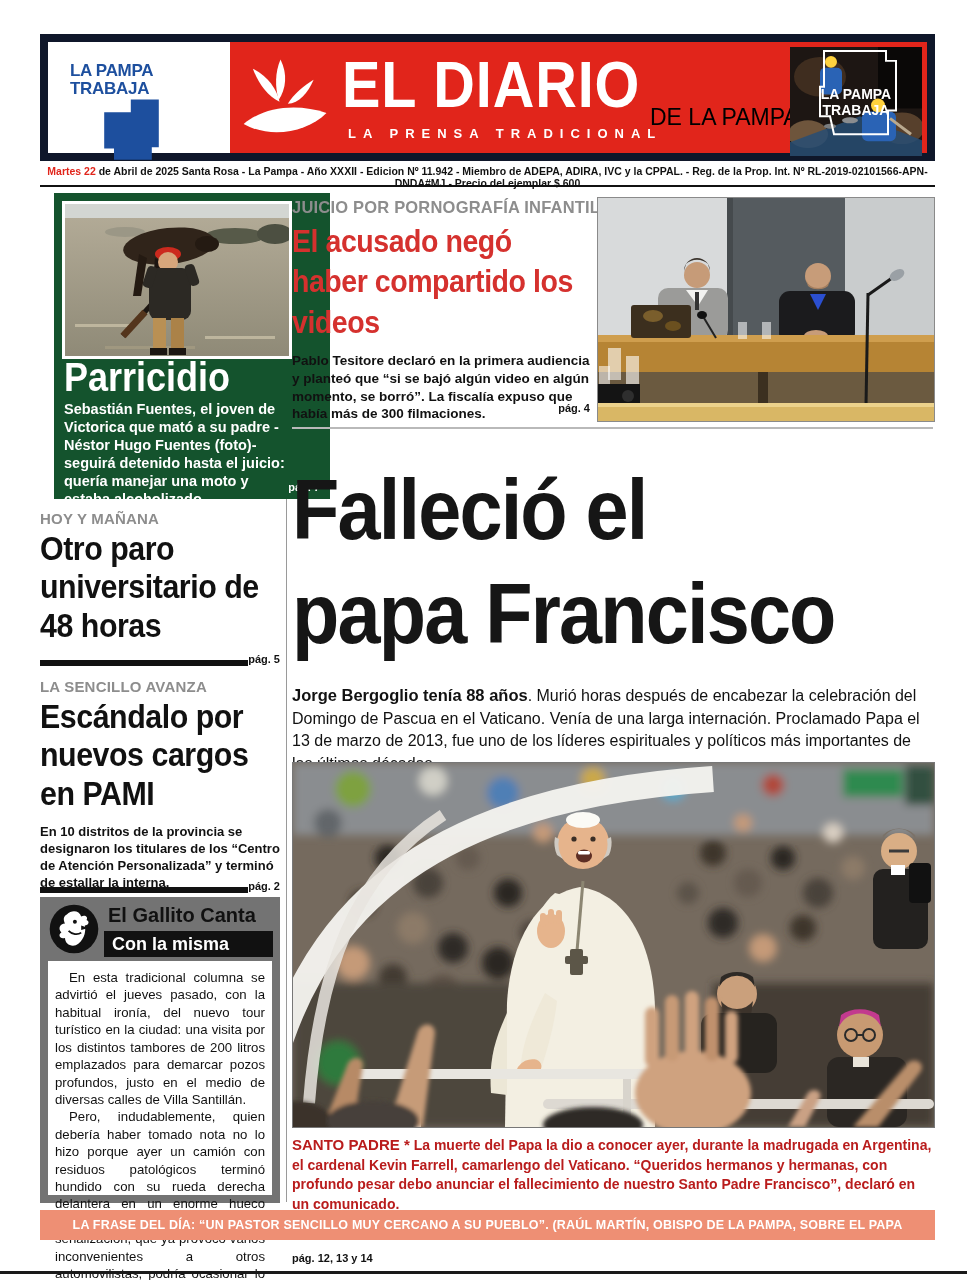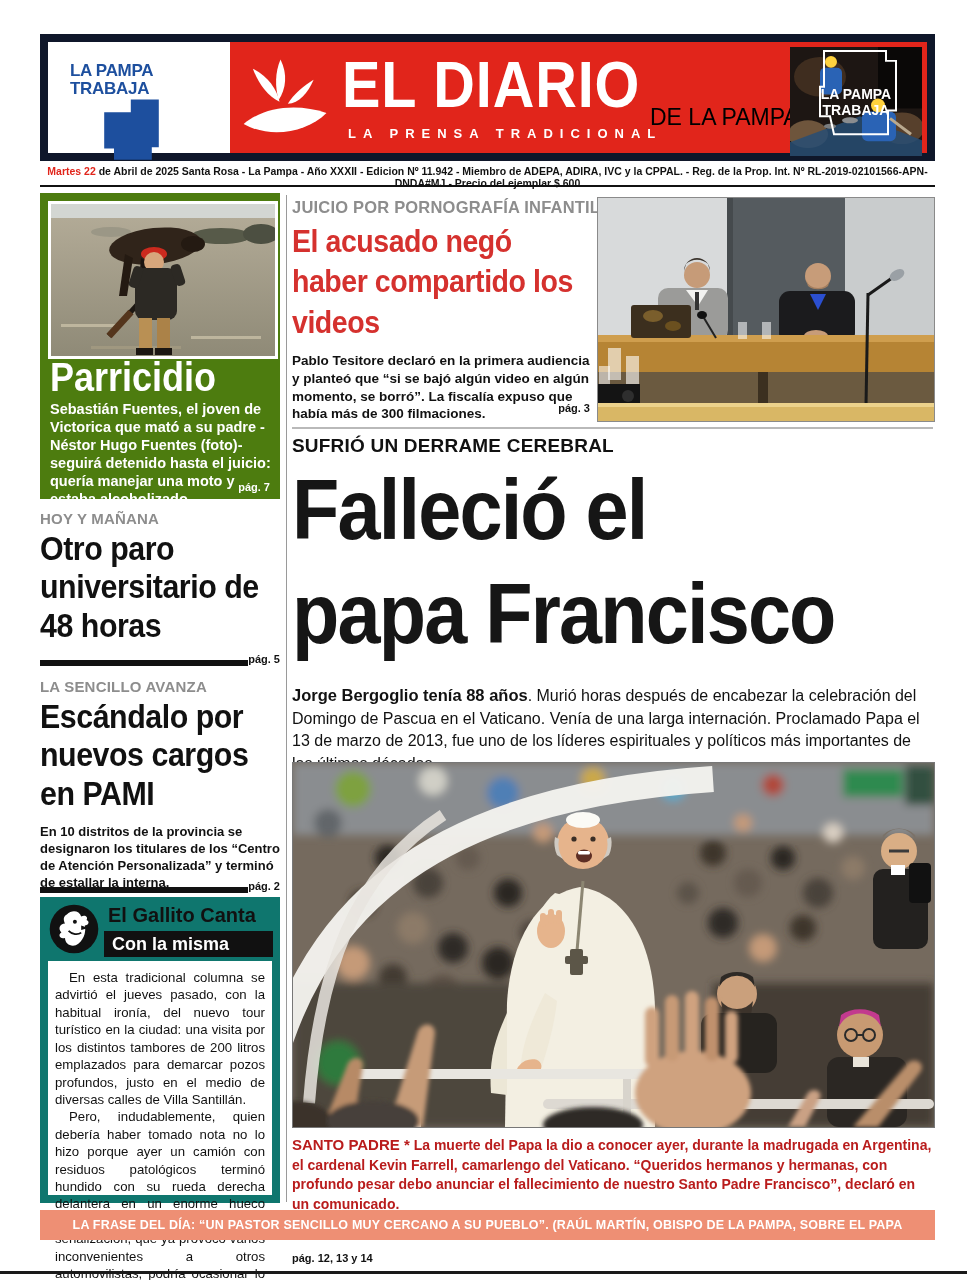--- a/index.html
+++ b/index.html
@@ -26,34 +26,34 @@
   .mast-ad{position:absolute;right:5px;top:5px;width:132px;height:109px;overflow:hidden;}
 
   
   .dateline{left:40px;top:165px;width:895px;text-align:center;font-size:10.5px;
             font-weight:bold;color:#111;}
   .dateline .red{color:#e1251b;}
   .rule-top{left:40px;top:185px;width:895px;height:2px;background:#111;}
   .vrule{left:286px;top:195px;width:1px;height:1007px;background:#9a9a9a;}
 
   
-  .parri-box{left:40px;top:193px;width:240px;height:306px;background:#4d7c0f;box-sizing:border-box;}
+  .parri-box{left:54px;top:193px;width:276px;height:306px;background:#14532d;box-sizing:border-box;}
   .parri-photo{position:absolute;left:8px;top:8px;width:224px;height:152px;border:3px solid #fff;box-sizing:content-box;}
   .parri-head{position:absolute;left:10px;top:162px;color:#fff;font-weight:bold;font-size:40px;}
   .parri-body{position:absolute;left:10px;top:208px;width:222px;color:#fff;font-weight:bold;
               font-size:14.5px;line-height:1.24;}
   .parri-page{position:absolute;right:10px;bottom:6px;color:#fff;font-weight:bold;font-size:11px;}
 
   .kicker{font-weight:bold;font-size:15px;color:#8d8d8d;letter-spacing:0.2px;}
   .lhead{font-weight:bold;font-size:33px;line-height:1.16;color:#111;letter-spacing:-0.5px;width:262px;}
   .divbar{height:6px;background:#111;width:208px;display:inline-block;vertical-align:middle;}
   .pageref{font-weight:bold;font-size:11px;color:#111;}
   .lbody{font-weight:bold;font-size:13px;line-height:1.3;color:#111;width:240px;}
 
-  .gallito{left:40px;top:897px;width:240px;height:306px;background:#0f766e;box-sizing:border-box;}
+  .gallito{left:40px;top:897px;width:240px;height:306px;background:#737373;box-sizing:border-box;}
   .gal-header{position:absolute;left:0;top:0;width:240px;height:62px;}
   .gal-circle{position:absolute;left:7px;top:5px;width:54px;height:54px;}
   .gal-title{position:absolute;left:68px;top:7px;font-weight:bold;font-size:20px;color:#111;}
   .gal-sub-bar{position:absolute;left:64px;top:34px;width:169px;height:26px;background:#111;
                color:#fff;font-weight:bold;font-size:18px;line-height:26px;padding-left:8px;box-sizing:border-box;}
   .gal-body{position:absolute;left:8px;top:64px;width:224px;height:234px;background:#fff;
             padding:8px 7px;box-sizing:border-box;font-size:13.2px;line-height:1.32;
             text-align:justify;color:#111;}
   .gal-body p{margin:0;text-indent:14px;}
 
@@ -206,21 +206,21 @@
     </div>
     <div class="gal-body">
       <p>En esta tradicional columna se advirtió el jueves pasado, con la habitual ironía, del nuevo tour turístico en la ciudad: una visita por los distintos tambores de 200 litros emplazados para demarcar pozos profundos, justo en el medio de diversas calles de Villa Santillán.</p>
       <p>Pero, indudablemente, quien debería haber tomado nota no lo hizo porque ayer un camión con residuos patológicos terminó hundido con su rueda derecha delantera en un enorme hueco sobre la calle Alberdi. La deficiente señalización, que ya provocó varios inconvenientes a otros automovilistas, podría ocasionar lo mismo en la transitada avenida Ameghino. Están avisados...</p>
     </div>
   </div>
 
   <div class="abs kicker juicio-kicker">JUICIO POR PORNOGRAFÍA INFANTIL</div>
   <div class="abs juicio-head condblk">El acusado negó haber compartido los videos</div>
   <div class="abs juicio-body">Pablo Tesitore declaró en la primera audiencia y planteó que “si se bajó algún video en algún momento, se borró”. La fiscalía expuso que había más de 300 filmaciones.</div>
-  <div class="abs juicio-page pageref">pág. 3</div>
+  <div class="abs juicio-page pageref">pág. 4</div>
 
   <div class="abs court">
     <svg viewBox="0 0 336 223" width="336" height="223" preserveAspectRatio="none">
       <rect width="336" height="223" fill="#d8dadb"></rect>
       <rect x="232" y="0" width="104" height="223" fill="#c9cccd"></rect>
       <rect x="129" y="0" width="118" height="142" fill="#555b5f"></rect>
       <rect x="129" y="0" width="6" height="142" fill="#454a4d"></rect>
       <rect x="300" y="148" width="32" height="24" fill="#e6e8e9"></rect>
       <line x1="305" y1="148" x2="305" y2="172" stroke="#c5c8c9" stroke-width="2"></line>
       <line x1="312" y1="148" x2="312" y2="172" stroke="#c5c8c9" stroke-width="2"></line>
@@ -261,21 +261,20 @@
       <rect x="1" y="168" width="11" height="30" fill="#ffffff" opacity="0.55"></rect>
       <rect x="0" y="186" width="42" height="26" fill="#141414"></rect>
       <circle cx="30" cy="198" r="6" fill="#2e2e2e"></circle>
 
       <rect x="0" y="207" width="336" height="16" fill="#d9b765"></rect>
       <rect x="0" y="205" width="336" height="4" fill="#ecd28c"></rect>
     </svg>
   </div>
 
   <div class="abs mainrule"></div>
-  <div class="abs main-kicker">SUFRIÓ UN DERRAME CEREBRAL</div>
   <div class="abs hl1">
     <span class="cond">Falleció el</span>
   </div>
   <div class="abs hl2">
     <span class="cond">papa Francisco</span>
   </div>
   <div class="abs lead">
     <b>Jorge Bergoglio tenía 88 años</b><span>. Murió horas después de encabezar la celebración del Domingo de Pascua en el Vaticano. Venía de una larga internación. Proclamado Papa el 13 de marzo de 2013, fue uno de los líderes espirituales y políticos más importantes de las últimas décadas.</span>
   </div>
 

